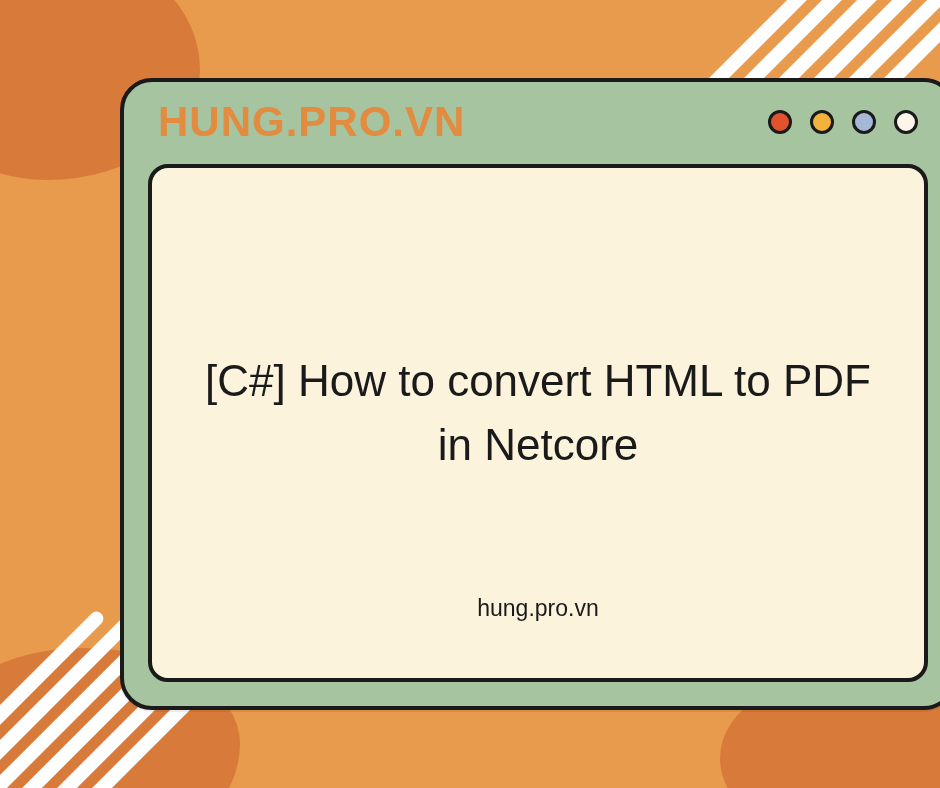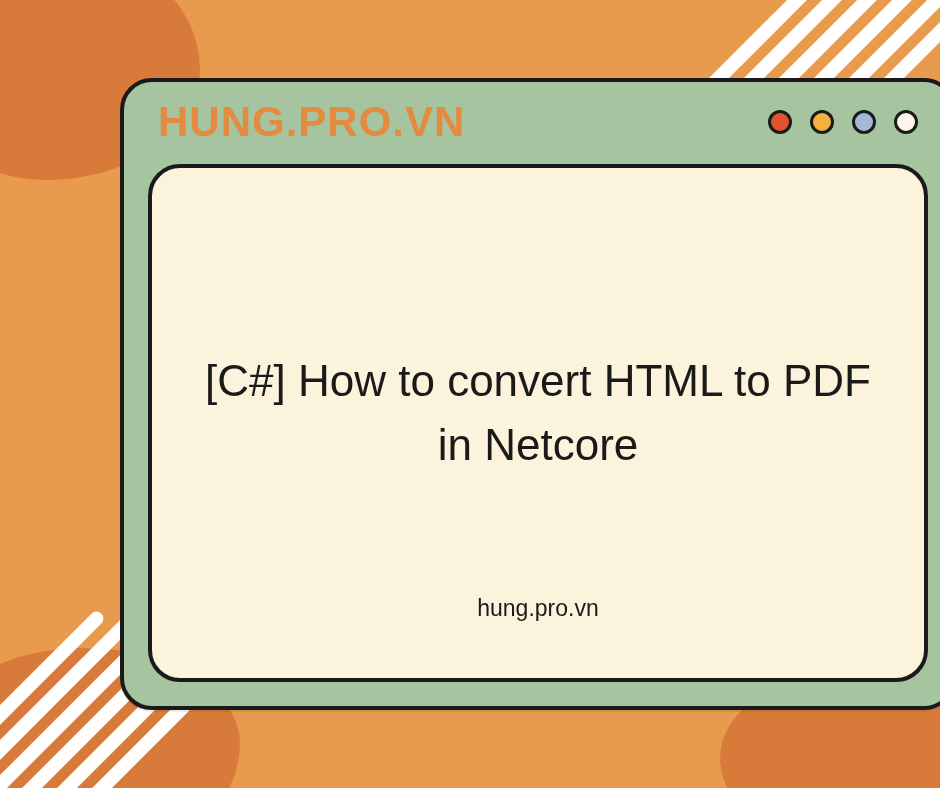--- a/index.html
+++ b/index.html
@@ -138,21 +138,21 @@
 .dot-white  { background: #FBF6E9; }
 
 .content {
   position: absolute;
   left: 24px;
   right: 24px;
   top: 82px;
   bottom: 24px;
   background: #FBF3DC;
   border: 4px solid #1a1a1a;
-  border-radius: 32px;
+  border-radius: 20px;
   display: flex;
   flex-direction: column;
   align-items: center;
   justify-content: center;
   padding: 40px;
   text-align: center;
 }
 
 .headline {
   font-size: 44px;

